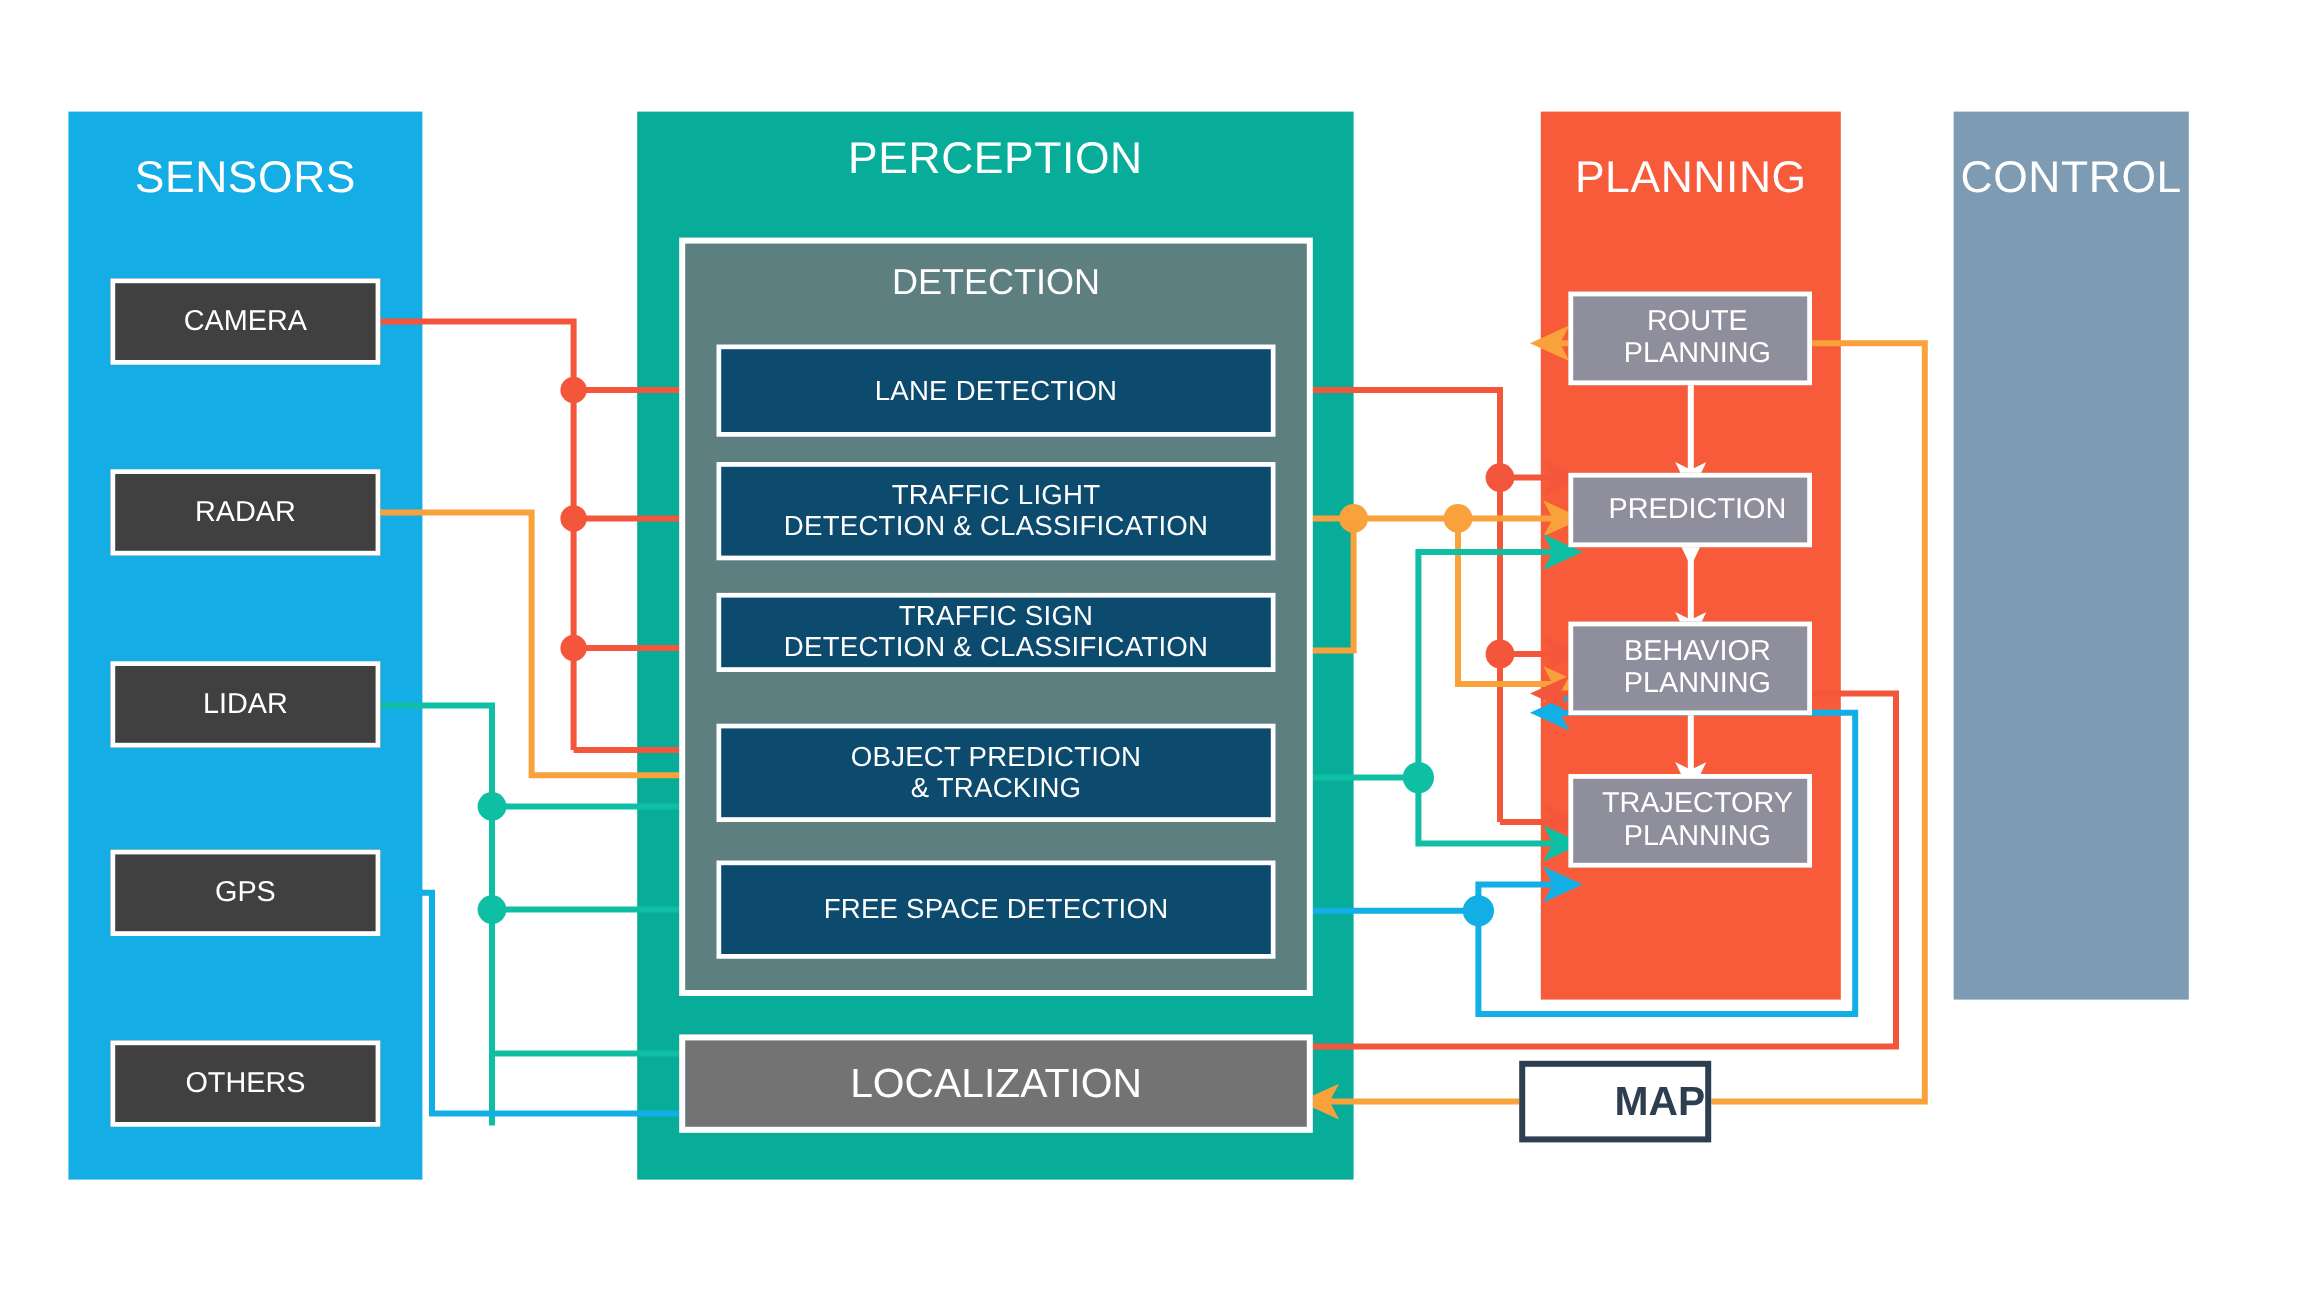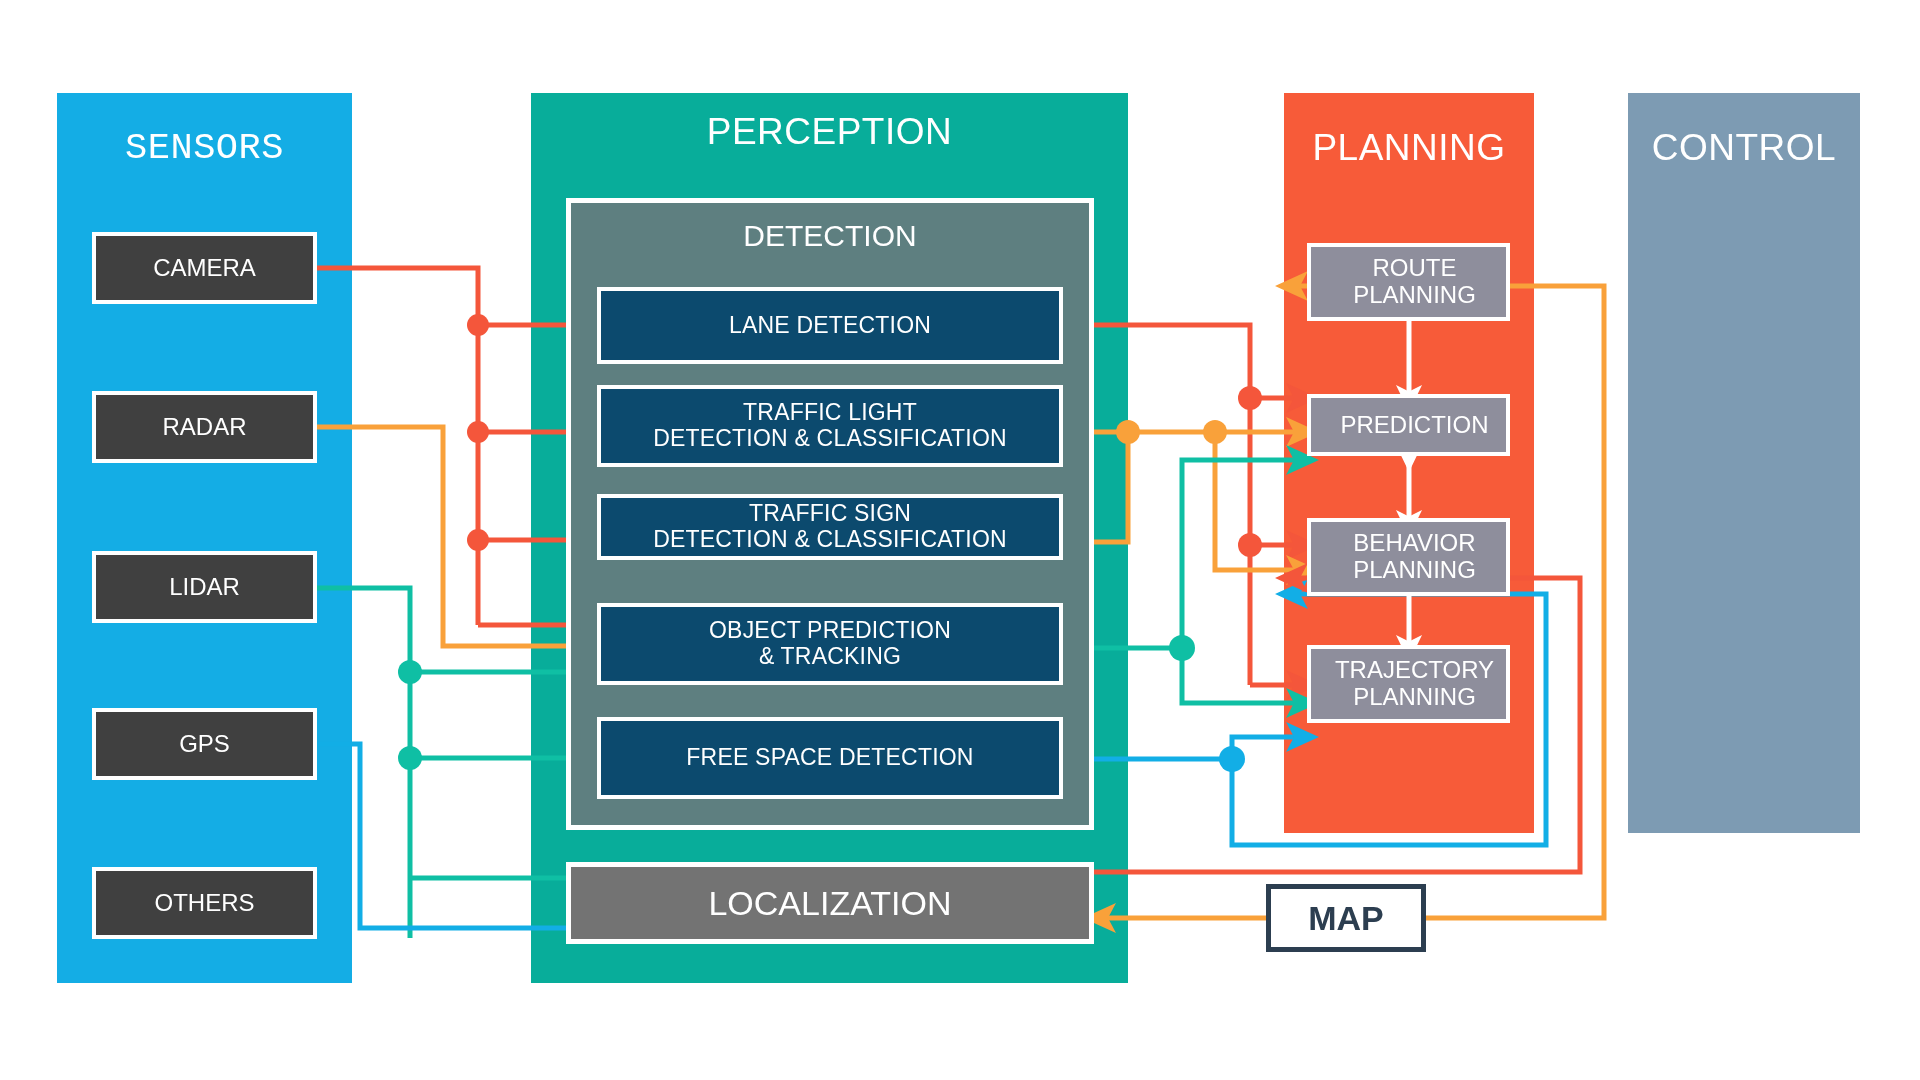--- a/index.html
+++ b/index.html
@@ -5,45 +5,45 @@
   html,body{margin:0;padding:0;background:#ffffff;}
   body{width:1920px;height:1080px;position:relative;overflow:hidden;
        font-family:"Liberation Sans","DejaVu Sans",sans-serif;}
   #stage{position:absolute;left:0;top:0;width:1920px;height:1080px;}
   svg#wires{position:absolute;left:0;top:0;width:1920px;height:1080px;}
 
   .col{position:absolute;box-sizing:border-box;}
   .col-title{position:absolute;left:0;width:100%;text-align:center;
              color:#ffffff;font-size:37px;font-weight:400;letter-spacing:.5px;}
 
-  .sensors{left:57px;top:93px;width:295px;height:890px;background:#14ADE5;font-family:Liberation Mono, monospace;}
+  .sensors{left:57px;top:93px;width:295px;height:890px;background:#14ADE5;}
   .perception{left:531px;top:93px;width:597px;height:890px;background:#08AD9A;}
   .planning{left:1284px;top:93px;width:250px;height:740px;background:#F75B39;}
-  .control{left:1628px;top:93px;width:232px;height:740px;background:#7D9BB3;}
+  .control{left:1628px;top:93px;width:196px;height:740px;background:#7D9BB3;}
 
   .det-panel{position:absolute;left:566px;top:198px;width:528px;height:632px;
              background:#5E7F80;border:5px solid #ffffff;box-sizing:border-box;}
   .det-title{position:absolute;left:0;top:16px;width:100%;text-align:center;
              color:#ffffff;font-size:30px;}
 
   .node{position:absolute;box-sizing:border-box;border:4px solid #ffffff;
         display:flex;align-items:center;justify-content:center;text-align:center;
         color:#ffffff;line-height:1.12;}
   .sensor-node{background:#404040;width:225px;height:72px;left:92px;font-size:24px;}
   .det-node{background:#0c4a6e;width:466px;left:597px;font-size:23px;letter-spacing:.2px;}
   .plan-node{background:#8E8E9C;width:203px;left:1307px;font-size:24px;padding-left:12px;}
 
   .localization{position:absolute;left:566px;top:862px;width:528px;height:82px;
                 background:#737373;border:5px solid #ffffff;box-sizing:border-box;
                 display:flex;align-items:center;justify-content:center;
                 color:#ffffff;font-size:34px;}
 
   .mapbox{position:absolute;left:1266px;top:884px;width:160px;height:68px;
           background:#ffffff;border:5px solid #2C3E50;box-sizing:border-box;
-          display:flex;align-items:center;justify-content:center;
+          display:flex;align-items:center;justify-content:flex-end;
           color:#2C3E50;font-size:34px;font-weight:bold;}
 </style>
 </head>
 <body>
 
 <div id="stage">
 
   <div class="col sensors">
     <div class="col-title" style="top:34px">SENSORS</div>
   </div>

